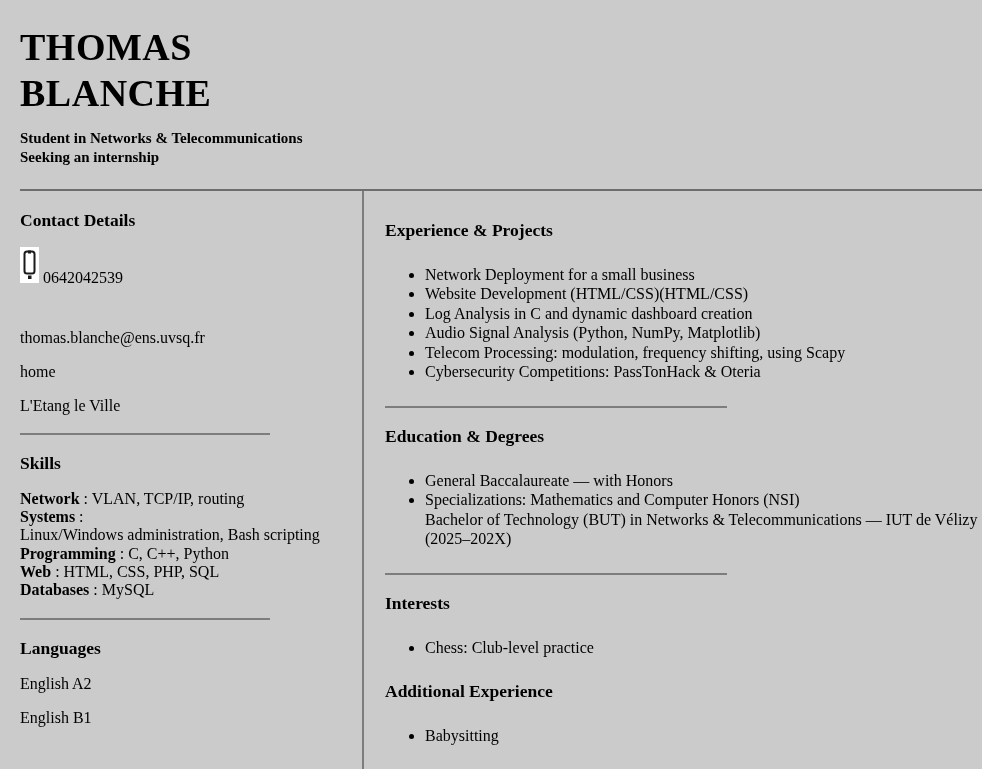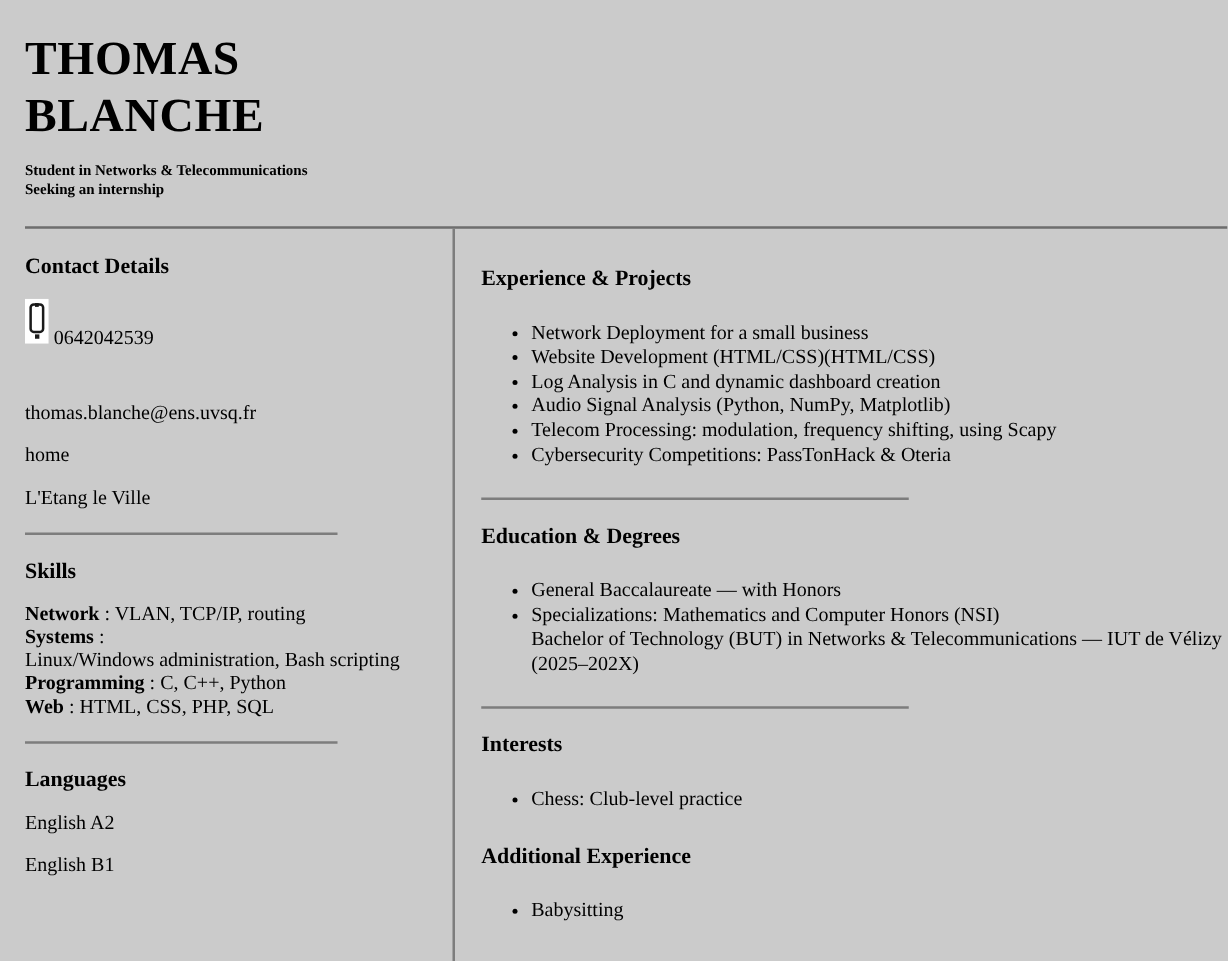--- a/index.html
+++ b/index.html
@@ -21,21 +21,21 @@
   .header { padding: 24px 20px 0 20px; }
   .name-title {
     font-size: 38px;
     font-weight: bold;
     line-height: 1.22;
     margin: 0 0 12px 0;
     max-width: 300px;      
     letter-spacing: 0.5px;
   }
   .subtitle {
-    font-size: 12px;
+    font-size: 15px;
     font-weight: bold;
     line-height: 1.26;
     margin: 0 0 22px 0;
   }
   hr.top-rule {
     border: 0;
     height: 2px;
     background: #6e6e6e;
     margin: 0 0 0 20px;
   }
@@ -136,20 +136,21 @@
       <hr class="section-rule">
 
       <h3 class="section-heading">Skills</h3>
 
       <div class="skills-block">
         <div class="skill-line"><b>Network</b><span> : </span><span>VLAN, TCP/IP, routing</span></div>
         <div class="skill-line"><b>Systems</b><span> :</span><span></span></div>
         <div class="skill-line"><b></b><span></span><span>Linux/Windows administration, Bash scripting</span></div>
         <div class="skill-line"><b>Programming</b><span> : </span><span>C, C++, Python</span></div>
         <div class="skill-line"><b>Web</b><span> : </span><span>HTML, CSS, PHP, SQL</span></div>
+        <div class="skill-line"><b>Databases</b><span> : </span><span>MySQL</span></div>
       </div>
 
       <hr class="section-rule">
 
       <h3 class="section-heading">Languages</h3>
 
       <p>English A2</p>
       <p>English B1</p>
 
     </div>

